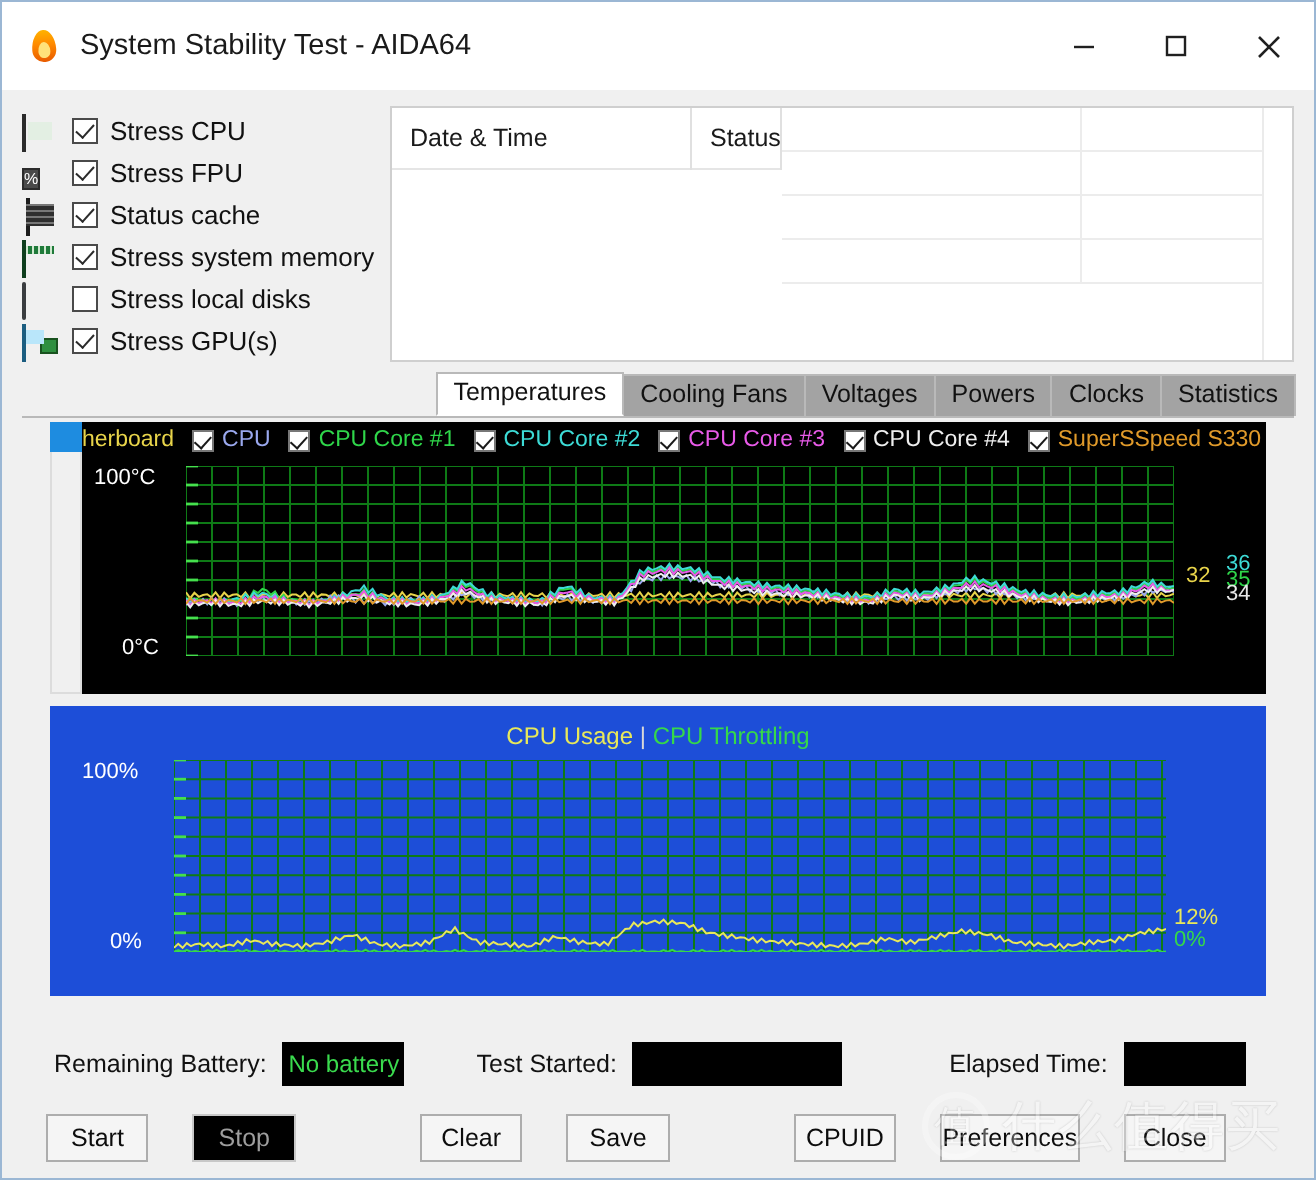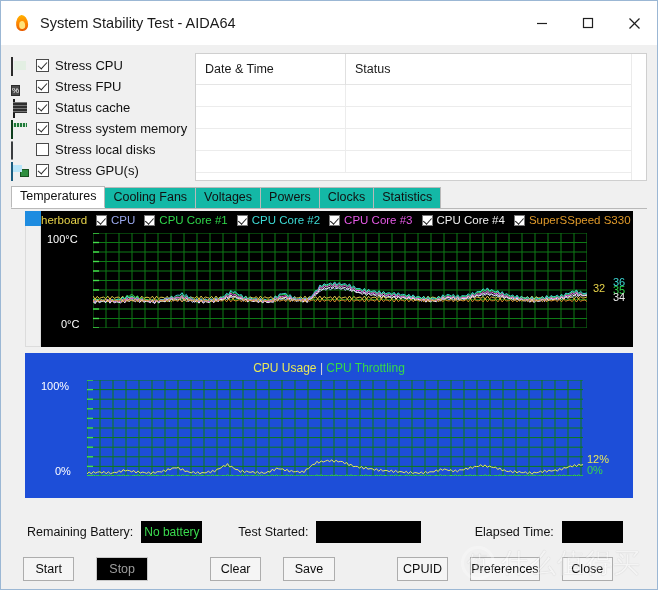--- a/index.html
+++ b/index.html
@@ -179,21 +179,20 @@
     font-size: 13px;
     color: #111;
     white-space: nowrap;
   }
   
   .list-wrap {
     flex: 1;
     border: 1px solid #cfcfcf;
     background: #fff;
     display: flex;
-    flex-direction: column;
     margin-left: 8px;
     position: relative;
     overflow: hidden;
   }
   .list-head {
     display: flex;
     height: 31px;
     flex: none;
     border-bottom: 1px solid #e5e5e5;
   }
@@ -225,28 +224,29 @@
 
   
   .tabs {
     display: flex;
     align-items: flex-end;
     height: 20px;
     margin-top: 8px;
     flex: none;
     border-bottom: 1px solid #b9b9b9;
     position: relative;
+    justify-content: flex-end;
   }
   .tab {
     font-size: 12.5px;
     color: #111;
     padding: 2px 8px 3px 8px;
     border: 1px solid #b9b9b9;
     border-bottom: none;
-    background: #14b8a6;
+    background: #a3a3a3;
     margin-right: -1px;
     line-height: 15px;
     height: 21px;
   }
   .tab.active {
     background: #ffffff;
     position: relative;
     top: 0px;
     height: 22px;
     border-bottom: 1px solid #ffffff;

